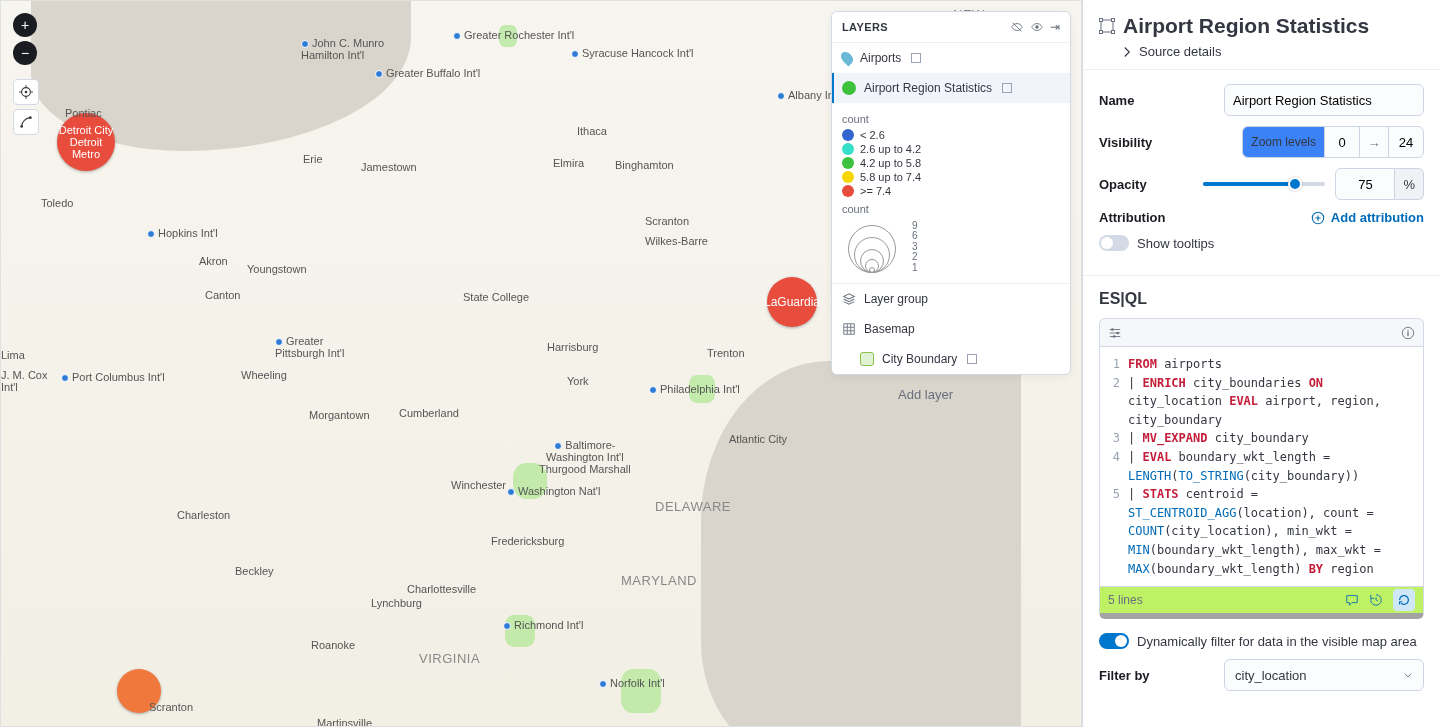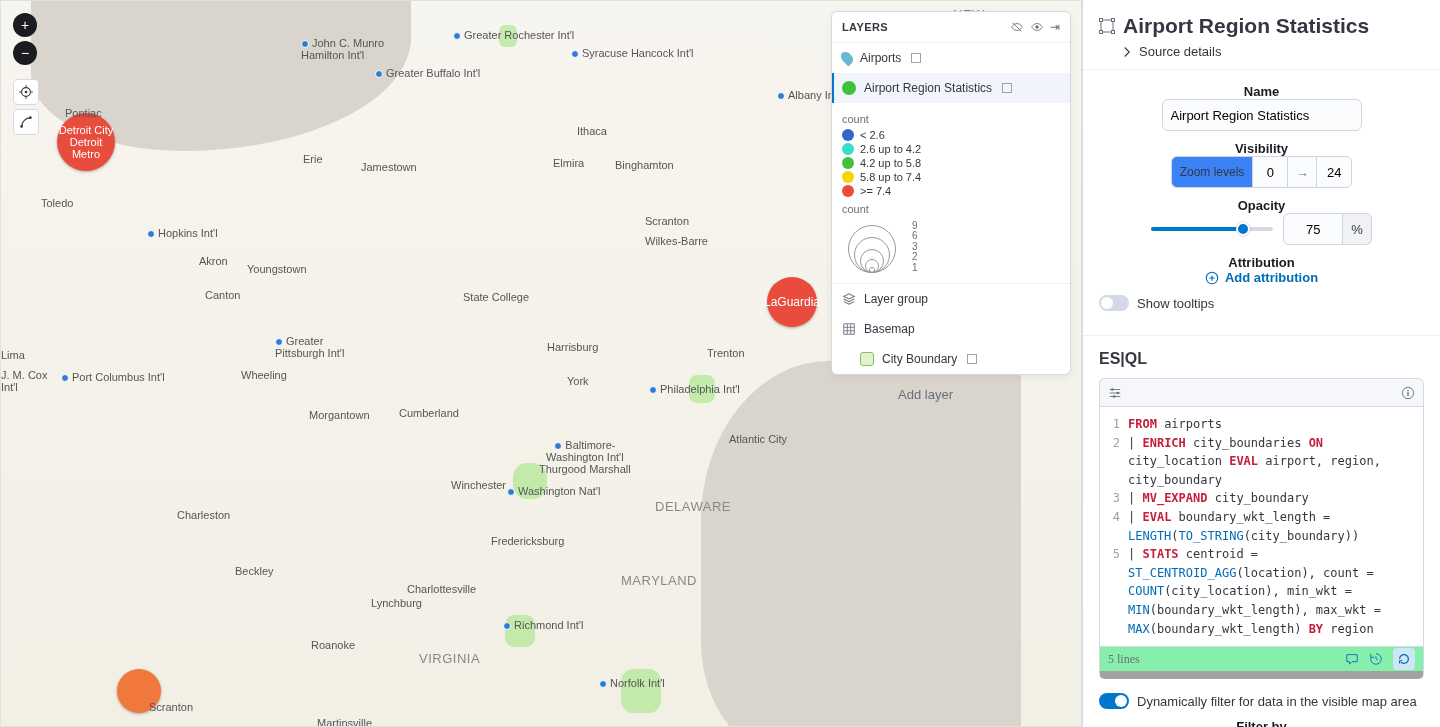--- a/index.html
+++ b/index.html
@@ -38,21 +38,21 @@
 
 
 .right-panel { width: 358px; background: #fff; border-left: 1px solid #d3dae6; overflow-y: auto; display: flex; flex-direction: column;}
 .rp-header { padding: 14px 16px 10px 16px; }
 .rp-title-row { display: flex; align-items: center; gap: 8px; }
 .rp-icon { width: 16px; height: 16px; color: #69707d; }
 .rp-title { font-size: 21px; font-weight: 700; }
 .rp-source { display: flex; align-items: center; gap: 6px; color: #343741; font-size: 13px; margin-top: 6px; margin-left: 22px; cursor: pointer;}
 .rp-section { border-top: 1px solid #eef0f3; padding: 14px 16px; }
 .rp-section h3 { font-size: 15px; font-weight: 700; margin-bottom: 12px; }
-.form-row { display: flex; align-items: center; justify-content: space-between; margin-bottom: 10px; font-size: 13px; flex-direction: column;}
+.form-row { display: flex; align-items: center; justify-content: space-between; margin-bottom: 10px; font-size: 13px;}
 .form-label { color: #1a1c21; font-size: 13px; font-weight: 600;}
 .input { width: 200px; height: 32px; border: 1px solid #ced5e2; border-radius: 6px; padding: 0 8px; font-size: 13px; background: #fbfcfd; }
 .zoom-group { display: flex; align-items: center; gap: 0; }
 .zoom-prefix { height: 32px; border: 1px solid #ced5e2; border-right: none; border-radius: 6px 0 0 6px; background: #3b82f6; display: flex; align-items: center; padding: 0 8px; font-size: 12px; }
 .zoom-input { width: 36px; height: 32px; border: 1px solid #ced5e2; text-align: center; font-size: 13px; background: #fbfcfd; }
 .zoom-arrow { height: 32px; width: 28px; border-top: 1px solid #ced5e2; border-bottom: 1px solid #ced5e2; display: flex; align-items: center; justify-content: center; color: #69707d; background: #fbfcfd;}
 .slider { width: 122px; height: 4px; background: #d3dae6; border-radius: 2px; position: relative; margin-right: 10px;}
 .slider-fill { position: absolute; height: 4px; background: #07c; border-radius: 2px;}
 .slider-thumb { position: absolute; width: 14px; height: 14px; background: #07c; border-radius: 50%; top: -5px; border: 2px solid #fff; box-shadow: 0 0 2px rgba(0,0,0,0.3);}
 .opacity-input { width: 60px; height: 32px; border: 1px solid #ced5e2; border-radius: 6px 0 0 6px; text-align: center; font-size: 13px; background: #fbfcfd; }
@@ -67,21 +67,21 @@
 
 .esql-section { padding: 14px 16px; }
 .esql-title { font-size: 16px; font-weight: 700; margin-bottom: 10px;}
 .editor-toolbar { height: 28px; background: #f5f7fa; border: 1px solid #d3dae6; border-bottom: none; border-radius: 6px 6px 0 0; display: flex; justify-content: space-between; align-items: center; padding: 0 8px; color: #69707d;}
 .editor { border: 1px solid #d3dae6; background: #fff; font-family: "SFMono-Regular", Consolas, Menlo, monospace; font-size: 12px; padding: 8px 4px; line-height: 1.55; }
 .editor-line { display: flex; }
 .lineno { width: 24px; text-align: right; color: #98a2b3; padding-right: 8px; user-select: none; flex-shrink: 0;}
 .code { white-space: pre-wrap; word-break: break-word; color: #343741;}
 .kw { color: #c41e3a; font-weight: 600;}
 .fn { color: #006bb8; }
-.editor-footer { height: 32px; background: #86efac; border: 1px solid #d3dae6; border-top: none; border-bottom: 8px solid #a3a3a3; border-radius: 0 0 6px 6px; display: flex; justify-content: space-between; align-items: center; padding: 0 8px; font-size: 12px; color: #69707d; font-family: Liberation Serif, serif;}
+.editor-footer { height: 32px; background: #bef264; border: 1px solid #d3dae6; border-top: none; border-bottom: 6px solid #a3a3a3; border-radius: 0 0 6px 6px; display: flex; justify-content: space-between; align-items: center; padding: 0 8px; font-size: 12px; color: #69707d;}
 .footer-icons { display: flex; gap: 10px; color: #006bb8; align-items: center;}
 .refresh-btn { width: 22px; height: 22px; background: #cfe6f7; border-radius: 4px; display: flex; align-items: center; justify-content: center; color: #006bb8; }
 .select { width: 200px; height: 32px; border: 1px solid #ced5e2; border-radius: 6px; background: #fbfcfd; display: flex; align-items: center; justify-content: space-between; padding: 0 10px; font-size: 13px;}
 svg { display: block; }
 </style>
 </head>
 <body>
 
 <div class="container">
 

